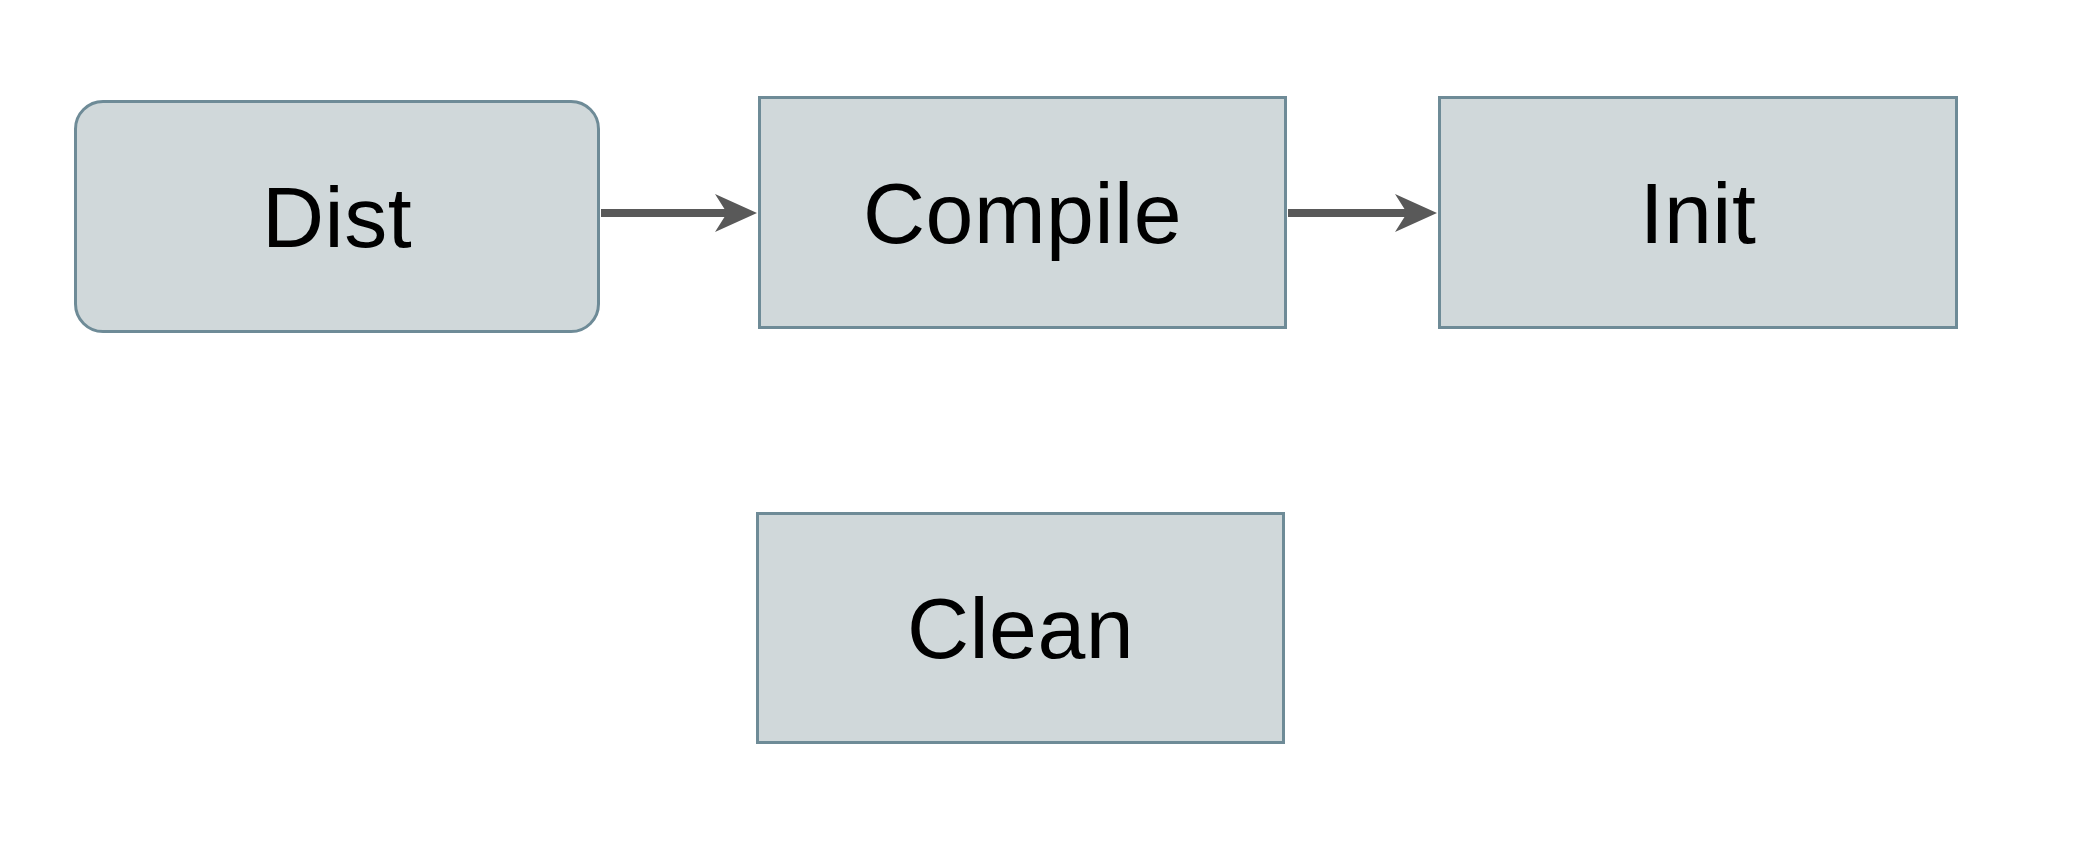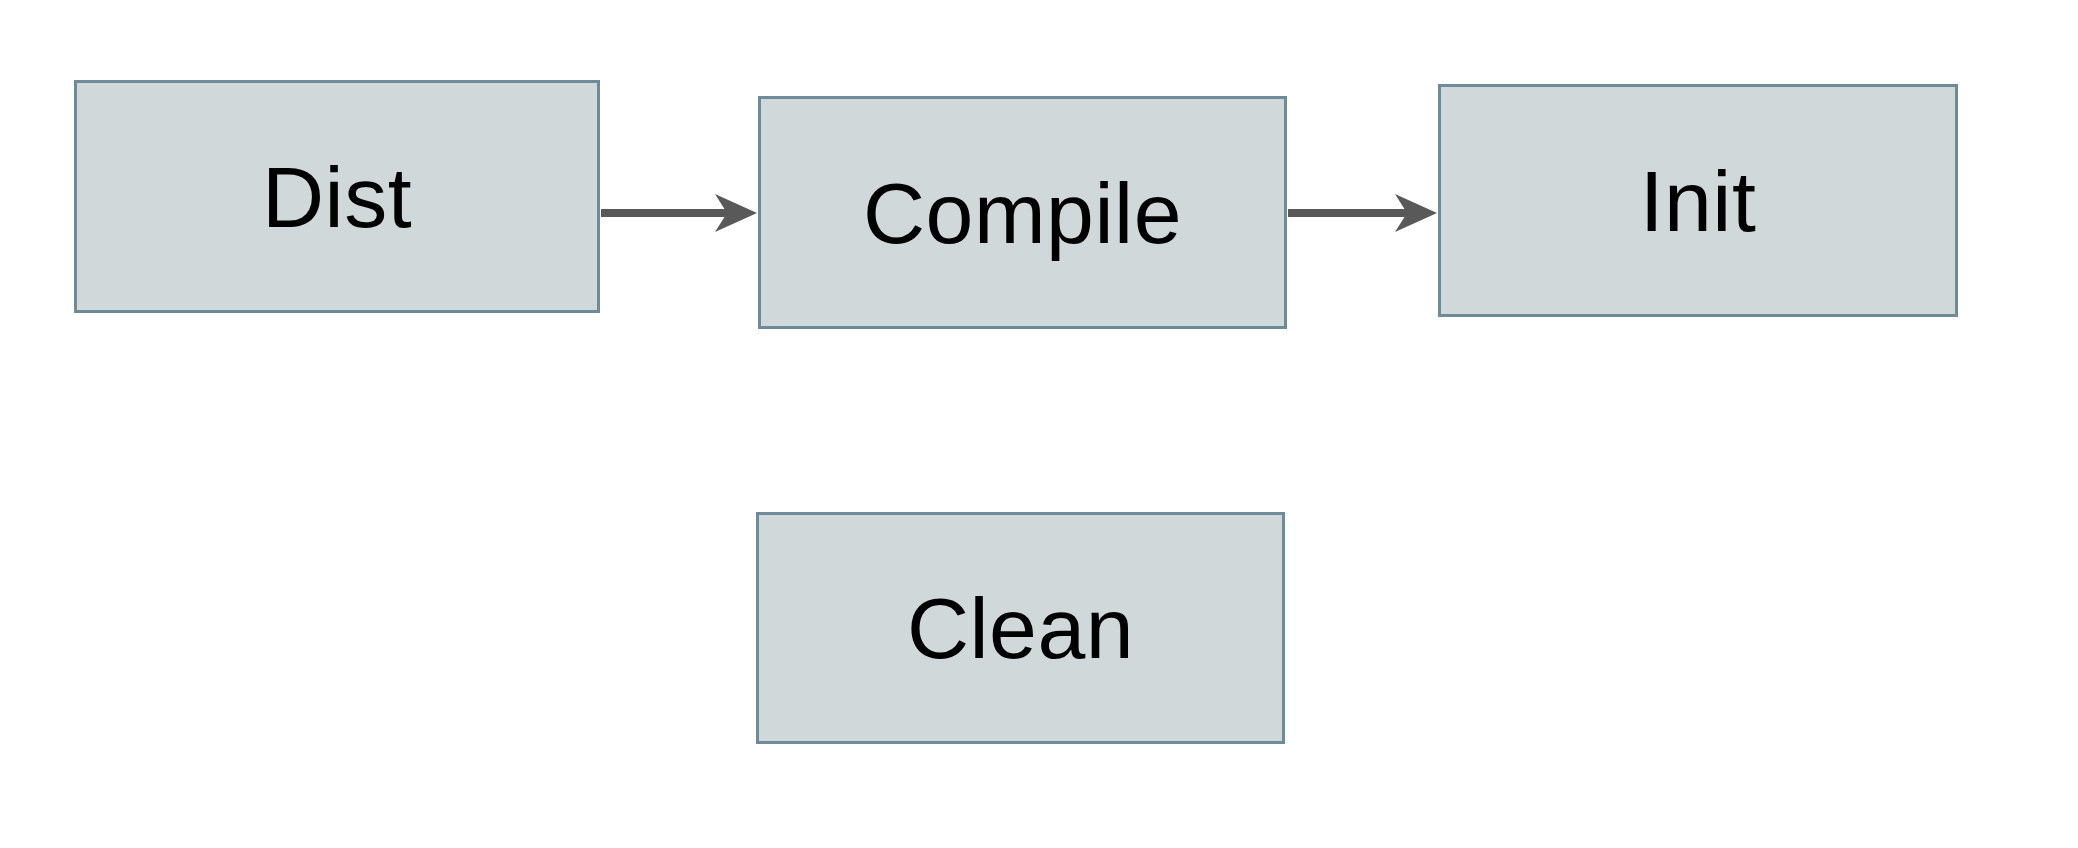--- a/index.html
+++ b/index.html
@@ -24,23 +24,23 @@
     align-items: center;
     justify-content: center;
   }
   .node-label {
     color: var(--node-text, #000000);
     font-size: 86px;
     line-height: 1;
     letter-spacing: 0.5px;
     white-space: nowrap;
   }
-  #node-dist    { left: 74px;   top: 80px;  width: 526px; height: 233px; }
+  #node-dist    { left: 74px;   top: 100px;  width: 526px; height: 233px; border-radius: 29px; }
   #node-compile { left: 758px;  top: 96px;  width: 529px; height: 233px; text-align: center; }
-  #node-init    { left: 1438px; top: 84px;  width: 520px; height: 233px; }
+  #node-init    { left: 1438px; top: 96px;  width: 520px; height: 233px; }
   #node-clean   { left: 756px;  top: 512px; width: 529px; height: 232px; }
   .edges-layer {
     position: absolute;
     left: 0;
     top: 0;
     width: 2078px;
     height: 848px;
     pointer-events: none;
   }
   .edge-shaft {

